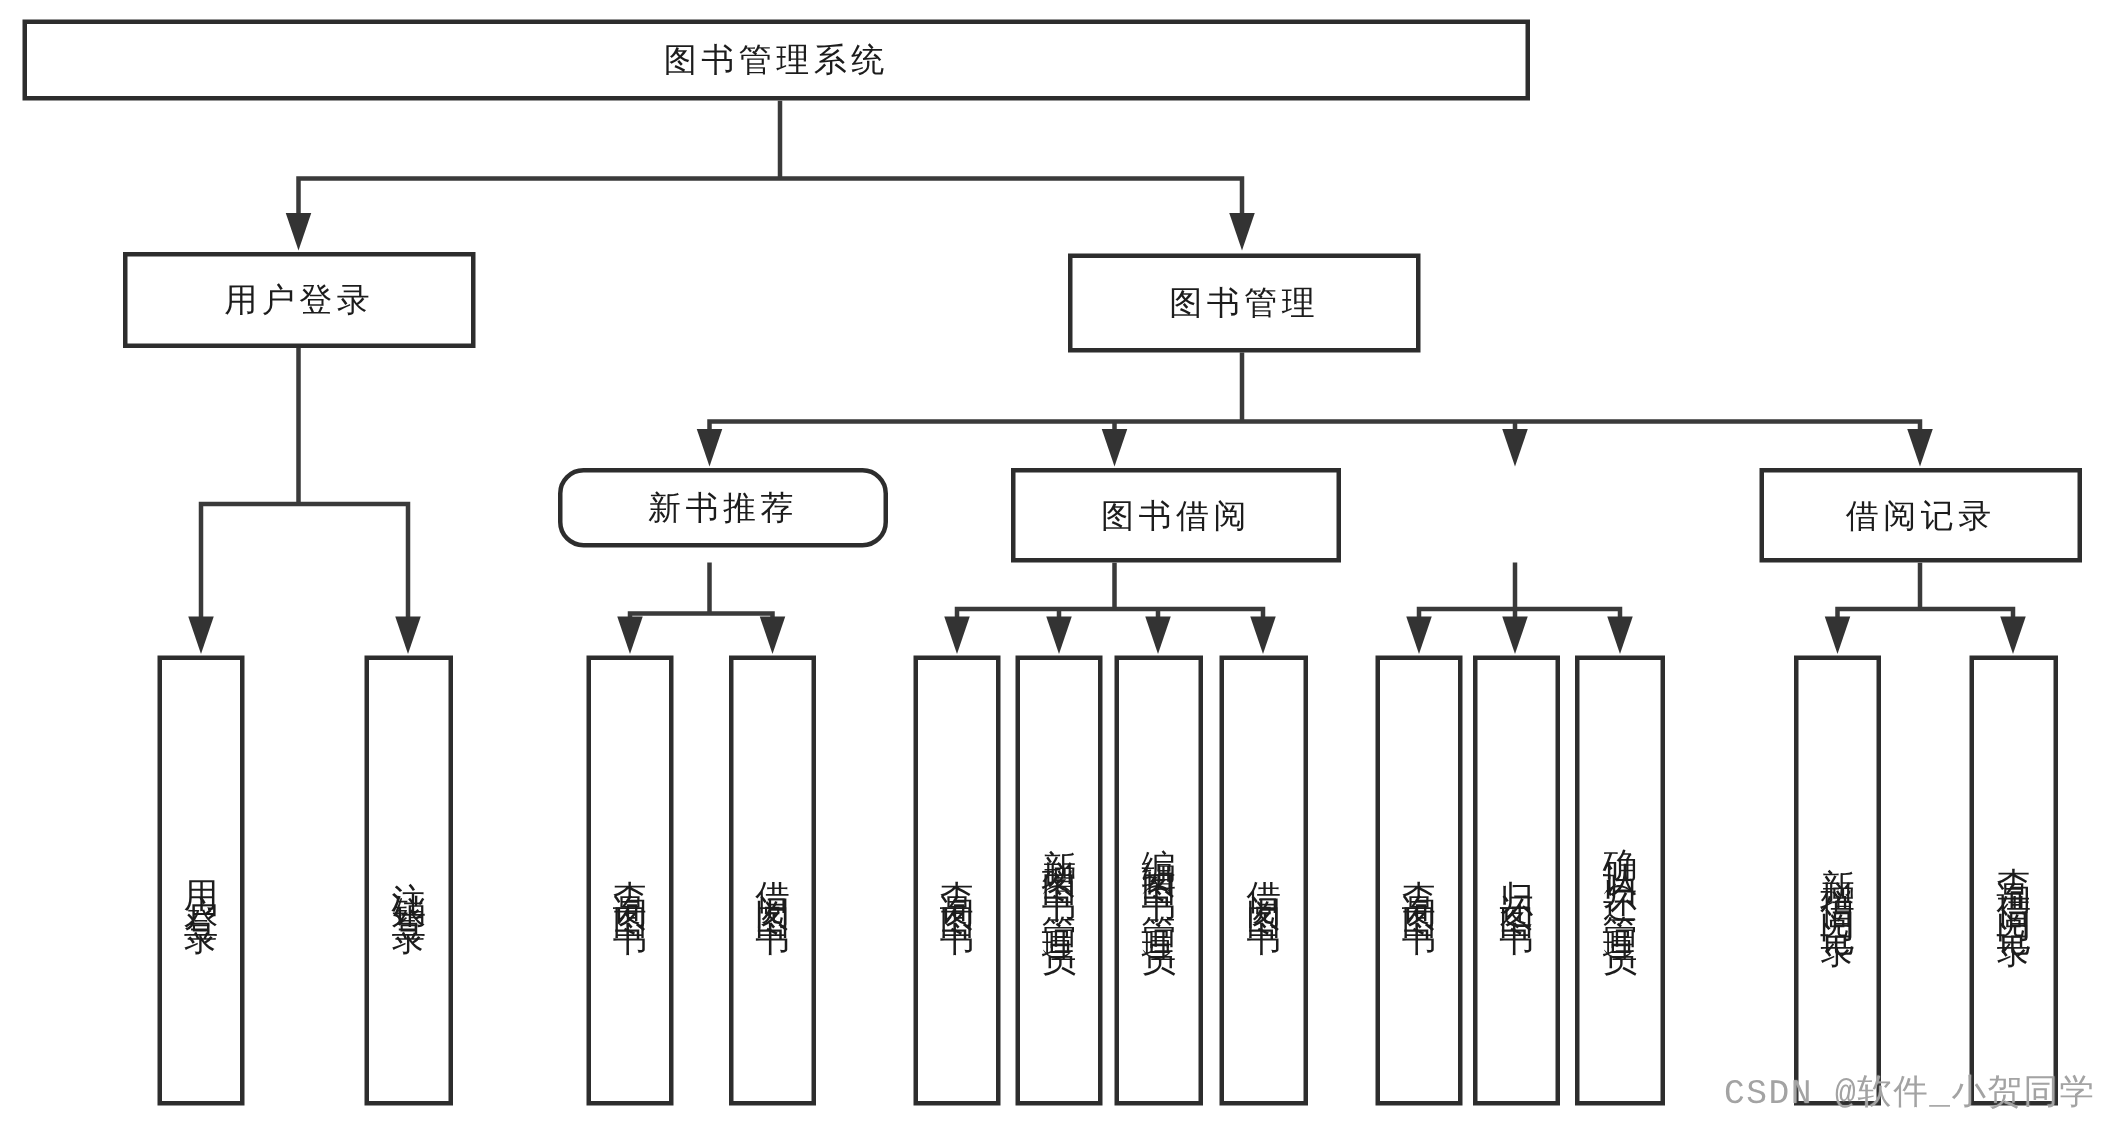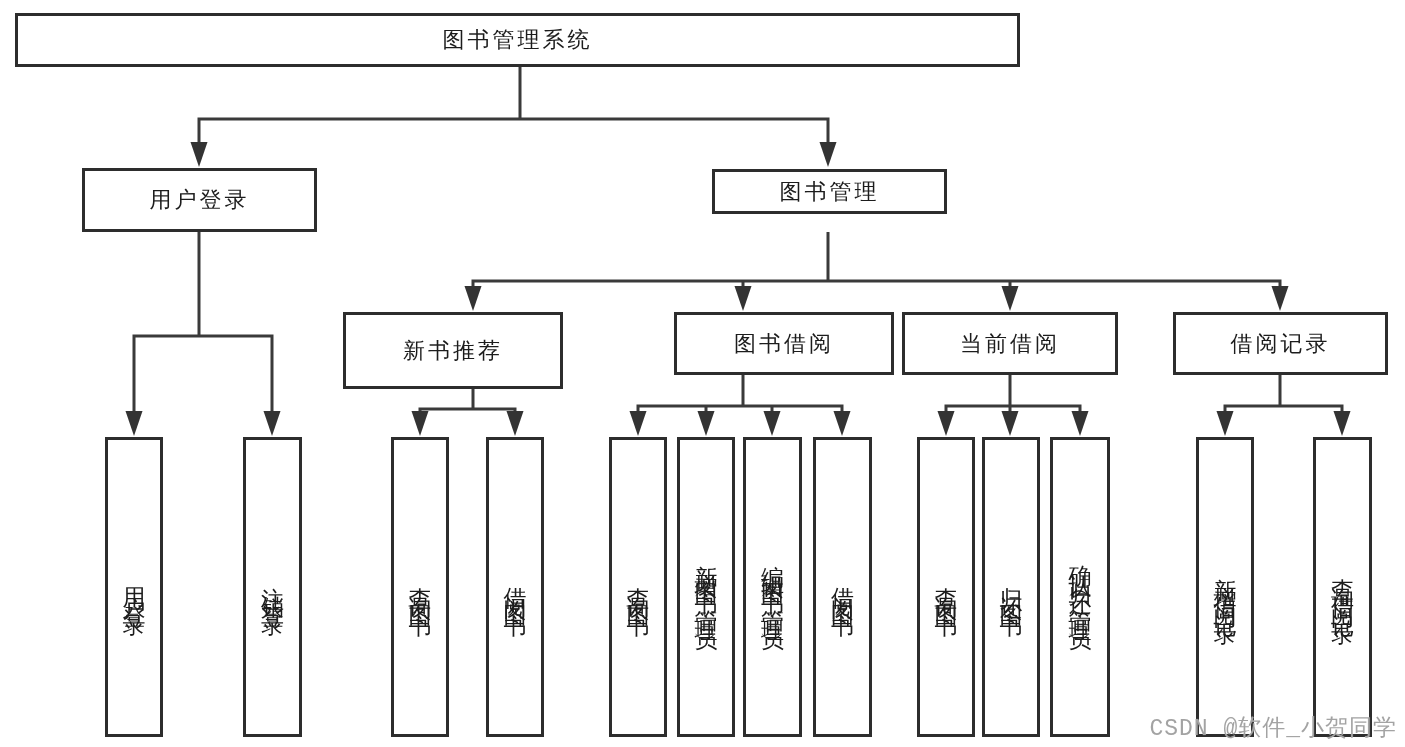--- a/index.html
+++ b/index.html
@@ -125,32 +125,29 @@
     </g>
   </svg>
 
   <div class="node node-h" style="left:15px; top:13px; width:1005px; height:54px;">
     <span>图书管理系统</span>
   </div>
 
   <div class="node node-h" style="left:82px; top:168px; width:235px; height:64px;">
     <span>用户登录</span>
   </div>
-  <div class="node node-h" style="left:712px; top:169px; width:235px; height:45px;">
+  <div class="node node-h" style="left:712px; top:169px; width:235px; height:66px;">
     <span>图书管理</span>
   </div>
 
-  <div class="node node-h" style="left:343px; top:312px; width:220px; height:77px;">
+  <div class="node node-h" style="left:372px; top:312px; width:220px; height:53px;border-radius:17px;">
     <span>新书推荐</span>
   </div>
   <div class="node node-h" style="left:633px; top:312px; width:220px; height:63px;margin-left:41px;">
     <span>图书借阅</span>
-  </div>
-  <div class="node node-h" style="left:902px; top:312px; width:216px; height:63px;">
-    <span>当前借阅</span>
   </div>
   <div class="node node-h" style="left:1173px; top:312px; width:215px; height:63px;">
     <span>借阅记录</span>
   </div>
 
   <div class="node node-v" style="left:105px; top:437px; width:58px; height:300px;">
     <span>用户登录</span>
   </div>
   <div class="node node-v" style="left:243px; top:437px; width:59px; height:300px;">
     <span>注销登录</span>

